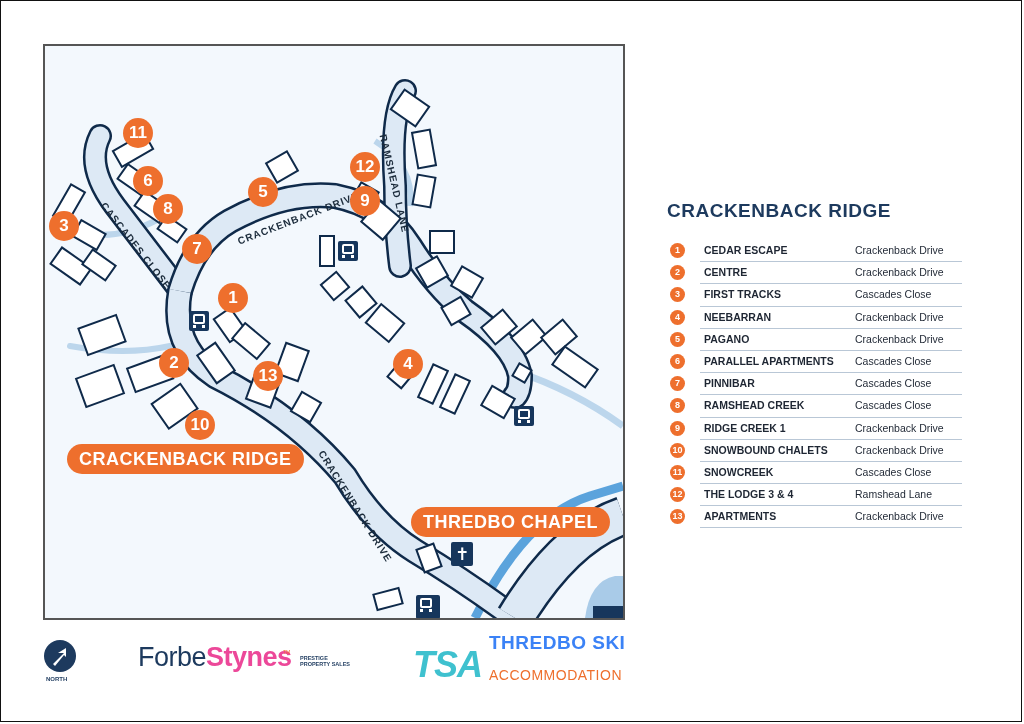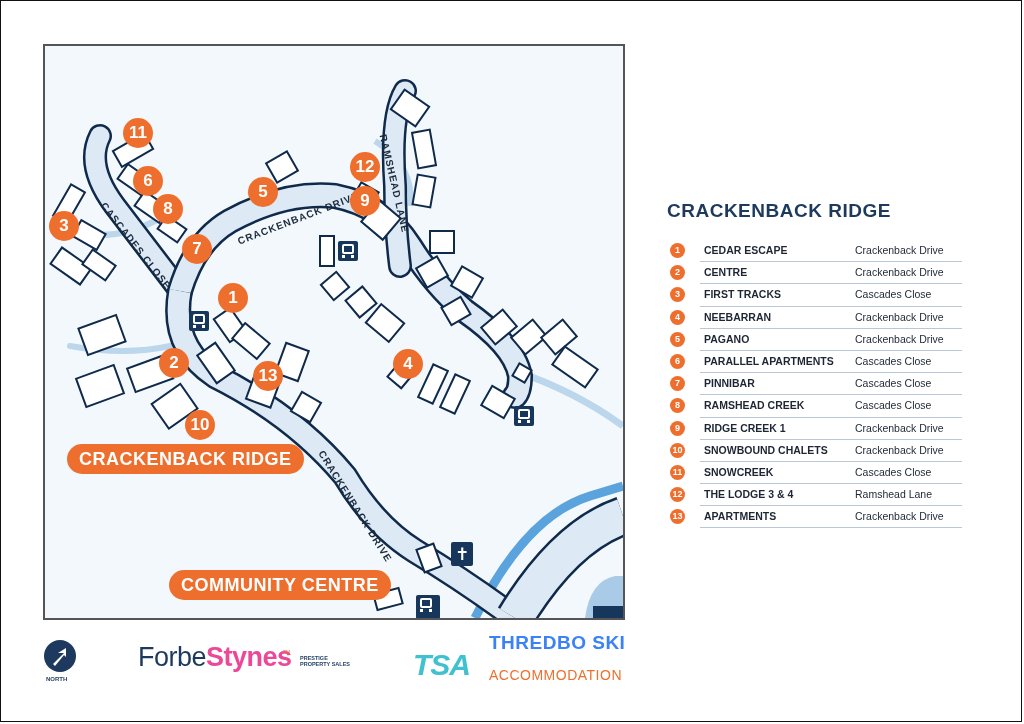--- a/index.html
+++ b/index.html
@@ -28,21 +28,21 @@
   .legend-name { position:absolute; left:34px; top:4px; font-family:"Liberation Sans", sans-serif; font-weight:bold; font-size:10.5px; color:#1e2633; }
   .legend-street { position:absolute; left:185px; top:4px; font-family:"Liberation Sans", sans-serif; font-size:10.5px; color:#1e2633; }
   .legend-rule { position:absolute; left:30px; right:0; bottom:0; height:1px; background:#b9c7d6; }
 
   .north { position:absolute; left:44px; top:640px; width:32px; height:32px; border-radius:50%; background:#1d3a5e; }
   .north-label { position:absolute; left:46px; top:676px; font-family:"Liberation Sans", sans-serif; font-weight:bold; font-size:6px; color:#1d3a5e; }
   .fs-logo { position:absolute; left:138px; top:642px; font-family:"Liberation Sans", sans-serif; font-size:27px; color:#1d3a5e; letter-spacing:-0.5px; }
   .fs-logo .orange { color:#ec4899; font-weight:bold; }
   .fs-tm { position:absolute; left:283px; top:649px; font-size:5px; color:#ee6f2d; font-family:"Liberation Sans", sans-serif; }
   .fs-tag { position:absolute; left:300px; top:655px; font-family:"Liberation Sans", sans-serif; font-weight:bold; font-size:5.5px; line-height:6px; color:#1d3a5e; }
-  .tsa-mark { position:absolute; left:413px; top:650px; font-family:"Liberation Sans", sans-serif; font-weight:bold; font-style:italic; font-size:30px; color:#3fc1cf; letter-spacing:-1px; line-height:30px; }
+  .tsa-mark { position:absolute; left:413px; top:650px; font-family:"Liberation Sans", sans-serif; font-weight:bold; font-style:italic; font-size:36px; color:#3fc1cf; letter-spacing:-1px; line-height:30px; }
   .tsa-line1 { position:absolute; left:489px; top:632px; font-family:"Liberation Sans", sans-serif; font-weight:bold; font-size:19px; color:#3b82f6; letter-spacing:0.5px; }
   .tsa-line2 { position:absolute; left:489px; top:667px; font-family:"Liberation Sans", sans-serif; font-size:14px; color:#ee6f2d; letter-spacing:0.5px; }
 </style>
 </head>
 <body>
 
 <div class="page-frame"></div>
 
 <div class="map-frame">
   <svg width="578" height="572" viewBox="0 0 578 572">
@@ -138,21 +138,21 @@
   <div class="pin" style="left:88px;top:120px;">6</div>
   <div class="pin" style="left:137px;top:188px;">7</div>
   <div class="pin" style="left:108px;top:148px;">8</div>
   <div class="pin" style="left:305px;top:140px;">9</div>
   <div class="pin" style="left:140px;top:364px;">10</div>
   <div class="pin" style="left:78px;top:72px;">11</div>
   <div class="pin" style="left:305px;top:106px;">12</div>
   <div class="pin" style="left:208px;top:315px;">13</div>
 
   <div class="place-label" style="left:22px;top:398px;">CRACKENBACK RIDGE</div>
-  <div class="place-label" style="left:124px;top:524px;">COMMUNITY CENTRE</div>
+  <div class="place-label" style="left:366px;top:461px;">THREDBO CHAPEL</div>
 </div>
 
 <div class="legend-title">CRACKENBACK RIDGE</div>
 <div class="legend" id="legend">
     <div class="legend-row">
       <span class="legend-num">1</span>
       <span class="legend-name">CEDAR ESCAPE</span>
       <span class="legend-street">Crackenback Drive</span>
       <span class="legend-rule"></span>
     </div>

